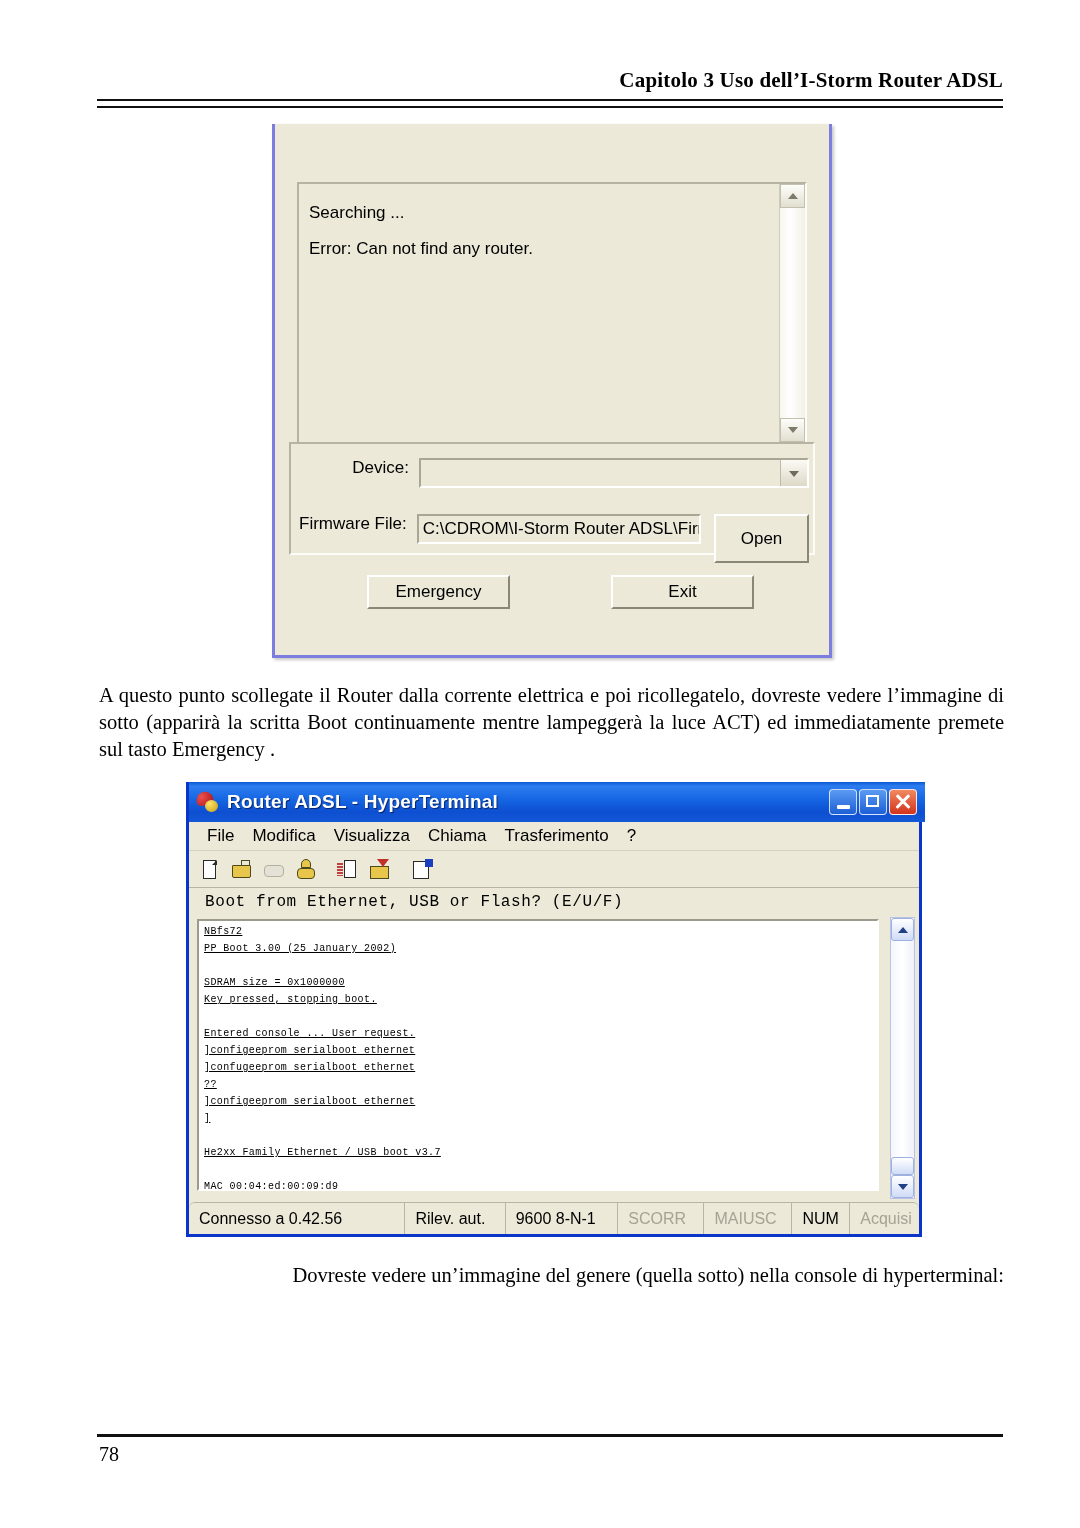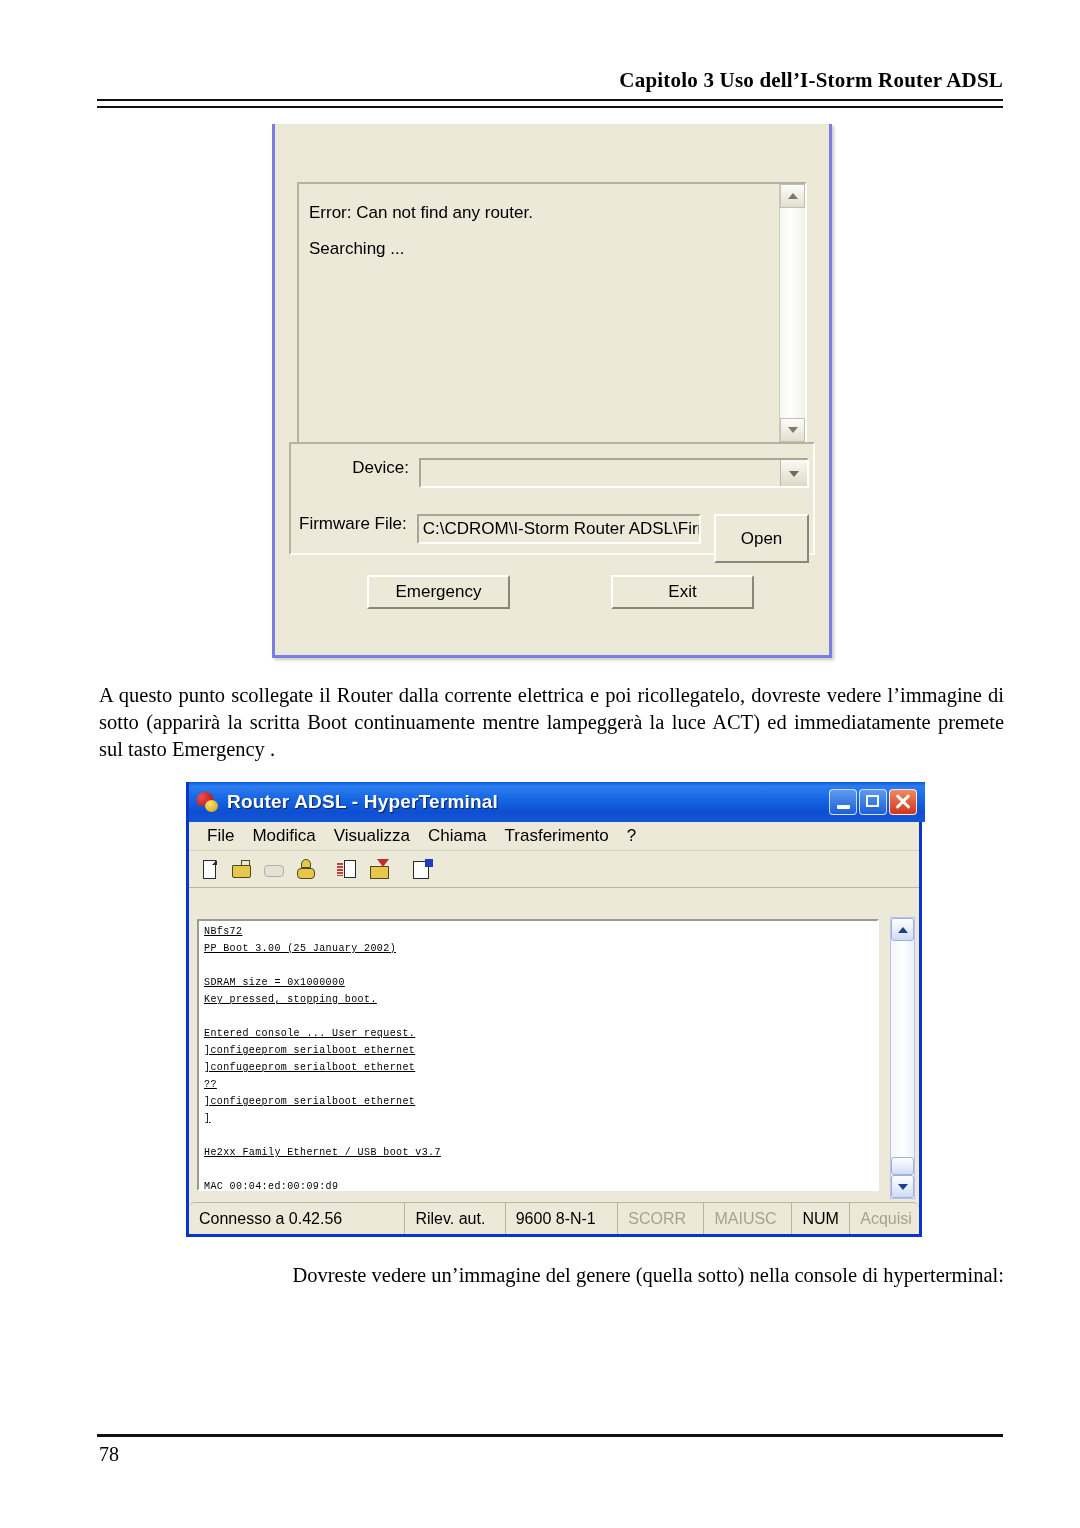--- a/index.html
+++ b/index.html
@@ -577,22 +577,22 @@
 <div class="page-header">Capitolo  3  Uso dell’I-Storm Router ADSL</div>
 <div class="header-rule"></div>
 
 <div class="fw-window">
 
 
   <div class="fw-body">
 
     <div class="fw-logbox">
       <div class="fw-logtext">
+        <div>Searching ...</div>
         <div>Error: Can not find any router.</div>
-        <div>Searching ...</div>
       </div>
       <div class="fw-scroll">
         <div class="sb-btn">
             <span class="sb-arrow up"></span>
           </div>
         <div class="sb-track"></div>
         <div class="sb-btn">
             <span class="sb-arrow down"></span>
           </div>
       </div>
@@ -653,20 +653,21 @@
     <div class="tb-ico ico-phone-off"></div>
     <div class="tb-ico ico-phone-on"></div>
     <div class="tb-gap"></div>
     <div class="tb-ico ico-send"></div>
     <div class="tb-ico ico-recv"></div>
     <div class="tb-gap"></div>
     <div class="tb-ico ico-props"></div>
   </div>
 
   <div class="ht-termwrap">
+    <div class="ht-prompt-line">Boot from Ethernet, USB or Flash? (E/U/F)</div>
     <div class="ht-screen">
       <div class="ht-screen-text">NBfs72
 PP Boot 3.00 (25 January 2002)
 
 SDRAM size = 0x1000000
 Key pressed, stopping boot.
 
 Entered console ... User request.
 ]configeeprom serialboot ethernet
 ]confugeeprom serialboot ethernet

